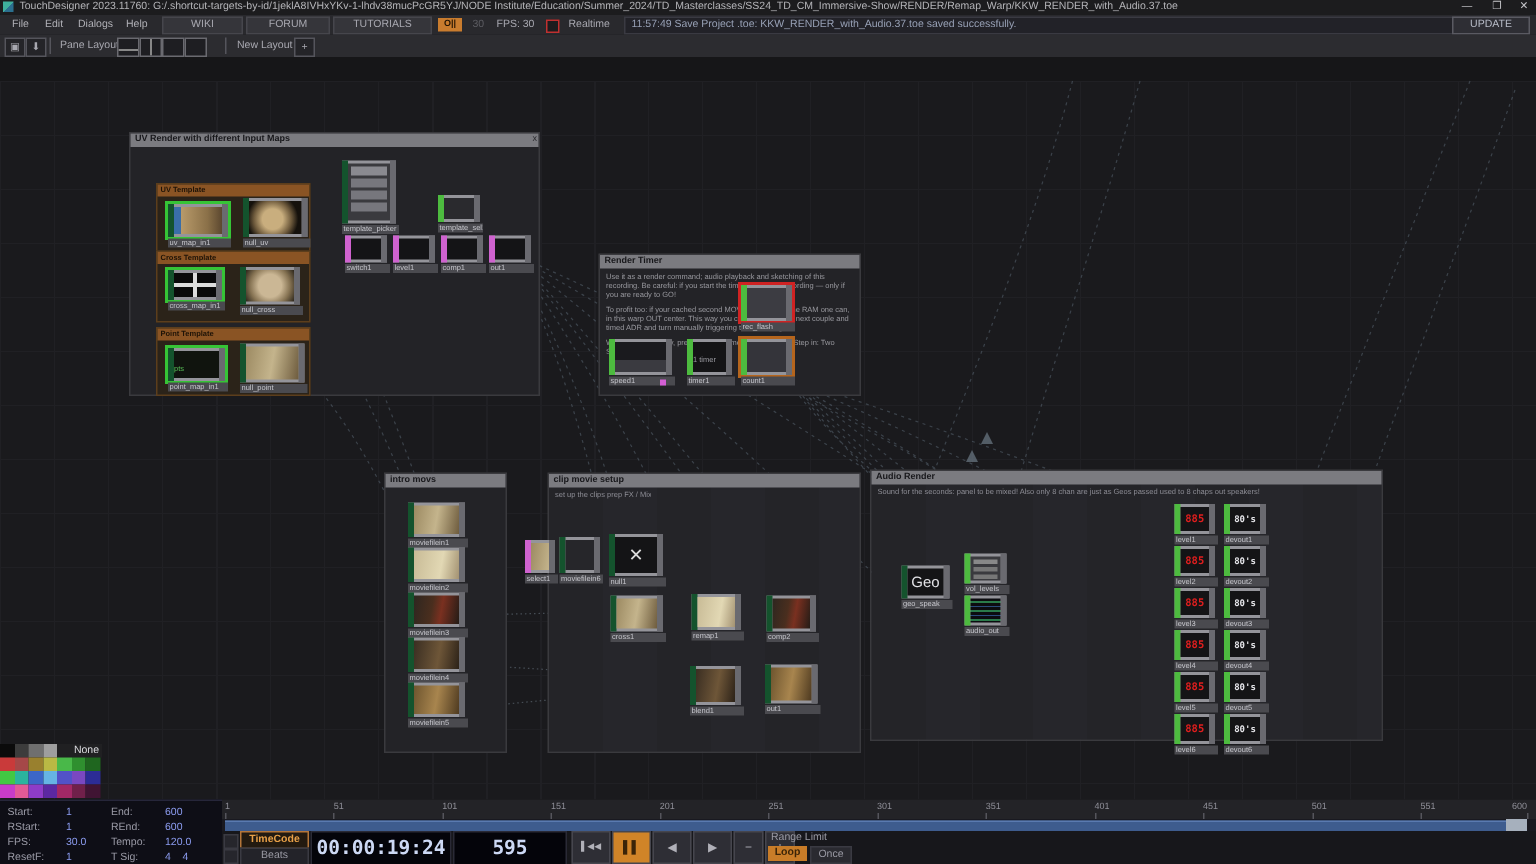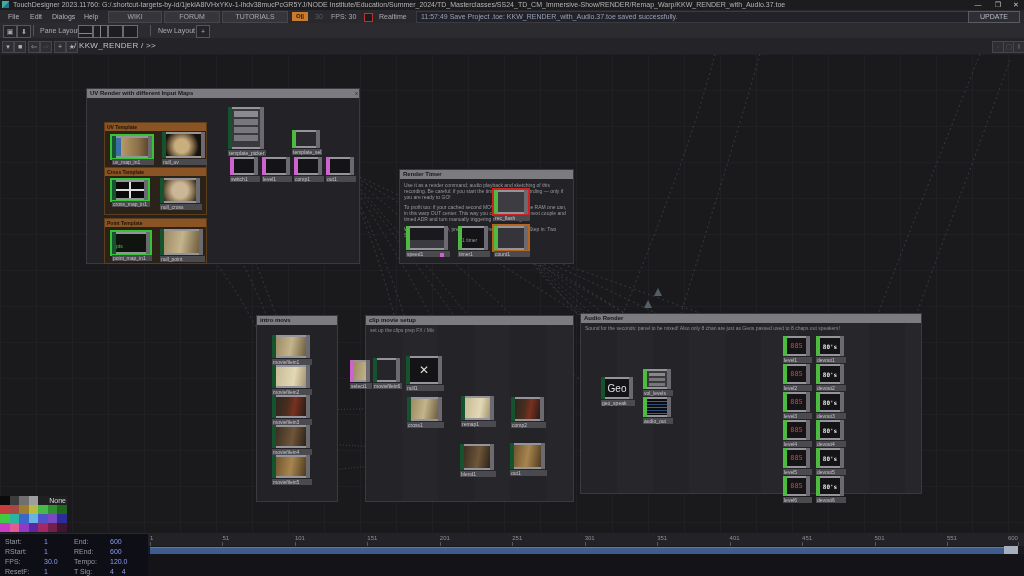--- a/index.html
+++ b/index.html
@@ -120,33 +120,20 @@
     <div class="abs" style="left:40px;color:#a8a8b0">Pane Layout</div>
     <div class="abs preset p1" style="left:78px"></div>
     <div class="abs preset p2" style="left:93px"></div>
     <div class="abs preset p3" style="left:108px"></div>
     <div class="abs preset p4" style="left:123px"></div>
     <div class="abs tb-sep" style="left:150px"></div>
     <div class="abs" style="left:158px;color:#a8a8b0">New Layout</div>
     <div class="abs tb-icon" style="left:196px">+</div>
   </div>
 
-  <div class="abs" id="pathbar">
-    <div class="abs pb-icon" style="left:2px">▾</div>
-    <div class="abs pb-icon" style="left:14px">■</div>
-    <div class="abs pb-icon" style="left:28px">⇦</div>
-    <div class="abs pb-icon pb-dim" style="left:40px">⇨</div>
-    <div class="abs pb-icon" style="left:54px">+</div>
-
-    <div class="abs pb-icon" style="left:66px">★</div>
-    <div class="abs" id="pathtext">/ KKW_RENDER / &gt;&gt;</div>
-    <div class="abs pb-icon pb-dim" style="left:992px">◦</div>
-    <div class="abs pb-icon pb-dim" style="left:1003px">▢</div>
-    <div class="abs pb-icon pb-dim" style="left:1013px">⬇</div>
-  </div>
 
   <div class="abs" id="canvas"></div>
 
   <svg class="abs" id="wires" viewBox="0 0 1024 576">
     <g stroke="#5d6b78" stroke-width="0.8" fill="none" opacity="0.5" stroke-dasharray="2,3">
       <path d="M345,176 C380,250 395,320 408,368"></path>
         <path d="M345,176 C390,260 410,330 428,396"></path>
       <path d="M347,177 C410,270 445,340 468,396"></path>
         <path d="M349,177 C430,280 480,350 512,400"></path>
       <path d="M351,178 C450,290 520,380 560,430"></path>
@@ -427,20 +414,37 @@
       <span class="tickline" style="left: 726.5px;"></span>
       <span class="tick" style="left: 798.95px;">551</span>
       <span class="tickline" style="left: 798.95px;"></span>
       <span class="tick" style="left: 859.951px;">600</span>
       <span class="tickline" style="left: 869.951px;"></span>
     </div>
   <div class="abs" id="bluebar">
     <div class="abs" id="rangebar"></div>
     <div class="abs" id="playhead"></div>
   </div>
+  <div class="abs" id="transport">
+    <div class="abs mini-box"></div>
+    <div class="abs mini-box" style="top:12px"></div>
+    <div class="abs" id="tc-btn">TimeCode</div>
+    <div class="abs" id="beats-btn">Beats</div>
+    <div class="abs digital" style="left:59px;width:92px">00:00:19:24</div>
+    <div class="abs digital" style="left:154px;width:74px">595</div>
+    <div class="abs t-btn" style="left:233px;width:24px;font-size:6px">▌◀◀</div>
+    <div class="abs t-btn on" style="left:260px;width:24px">▌▌</div>
+    <div class="abs t-btn" style="left:287px;width:24px">◀</div>
+    <div class="abs t-btn" style="left:314px;width:24px">▶</div>
+    <div class="abs t-btn" style="left:341px;width:18px">−</div>
+    <div class="abs t-btn" style="left:362px;width:18px">+</div>
+    <div class="abs" id="range-label">Range Limit</div>
+    <div class="abs rl-btn" style="left:364px;background:#c87c28;color:#3a2408;font-weight:bold">Loop</div>
+    <div class="abs rl-btn" style="left:392px;background:#2a2a30;color:#9a9aa4;border:1px solid #3a3a42">Once</div>
+  </div>
 
 <div class="abs node ptab" style="left:230px;top:157px;width:28px;height:18px">
       <div class="screen"></div>
     </div>
     <div class="abs nlabel" style="left:230px;top:176px;width:28px">switch1</div>
     <div class="abs node ptab" style="left:262px;top:157px;width:28px;height:18px">
       <div class="screen"></div>
     </div>
     <div class="abs nlabel" style="left:262px;top:176px;width:28px">level1</div>
     <div class="abs node ptab" style="left:294px;top:157px;width:28px;height:18px">

